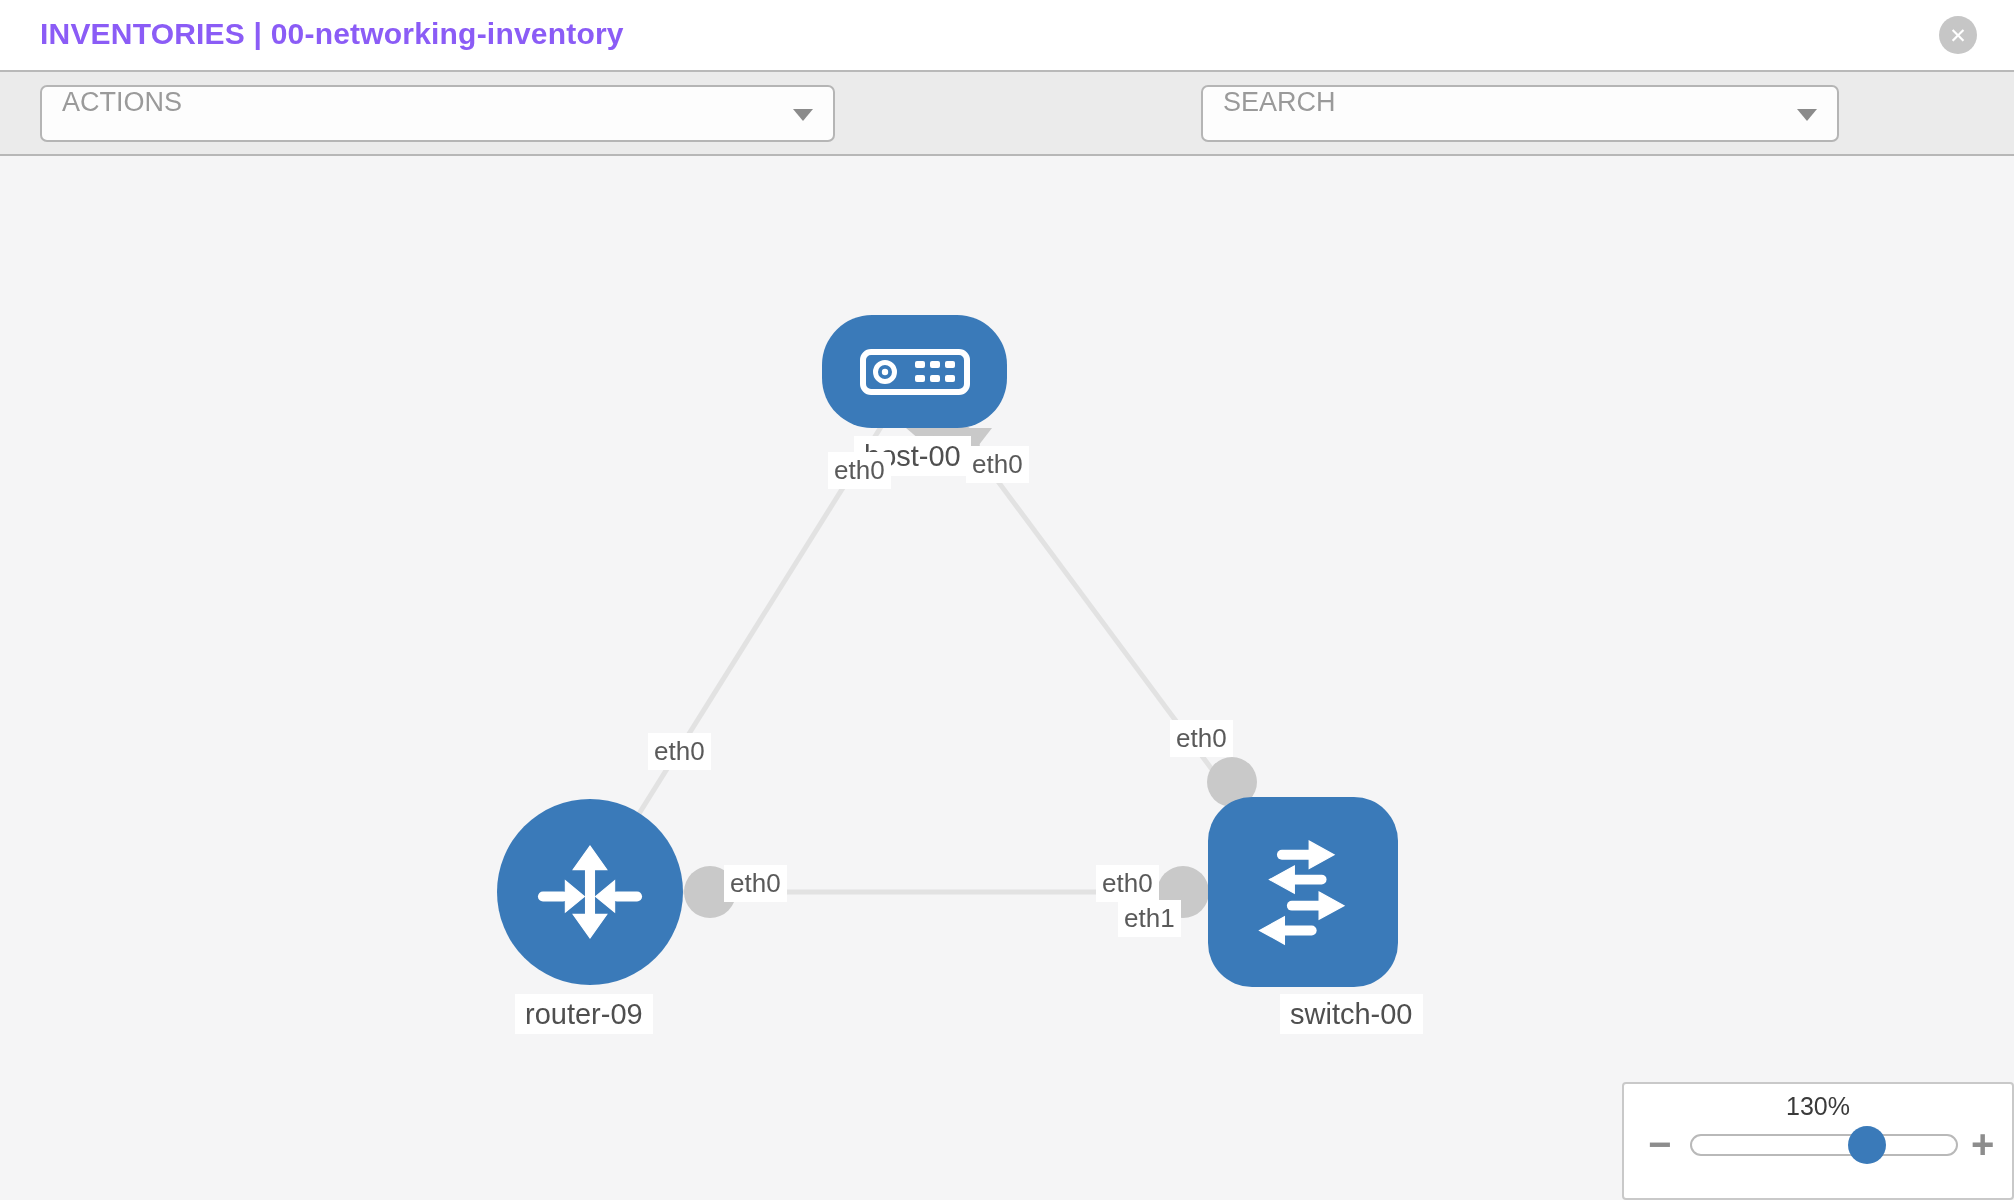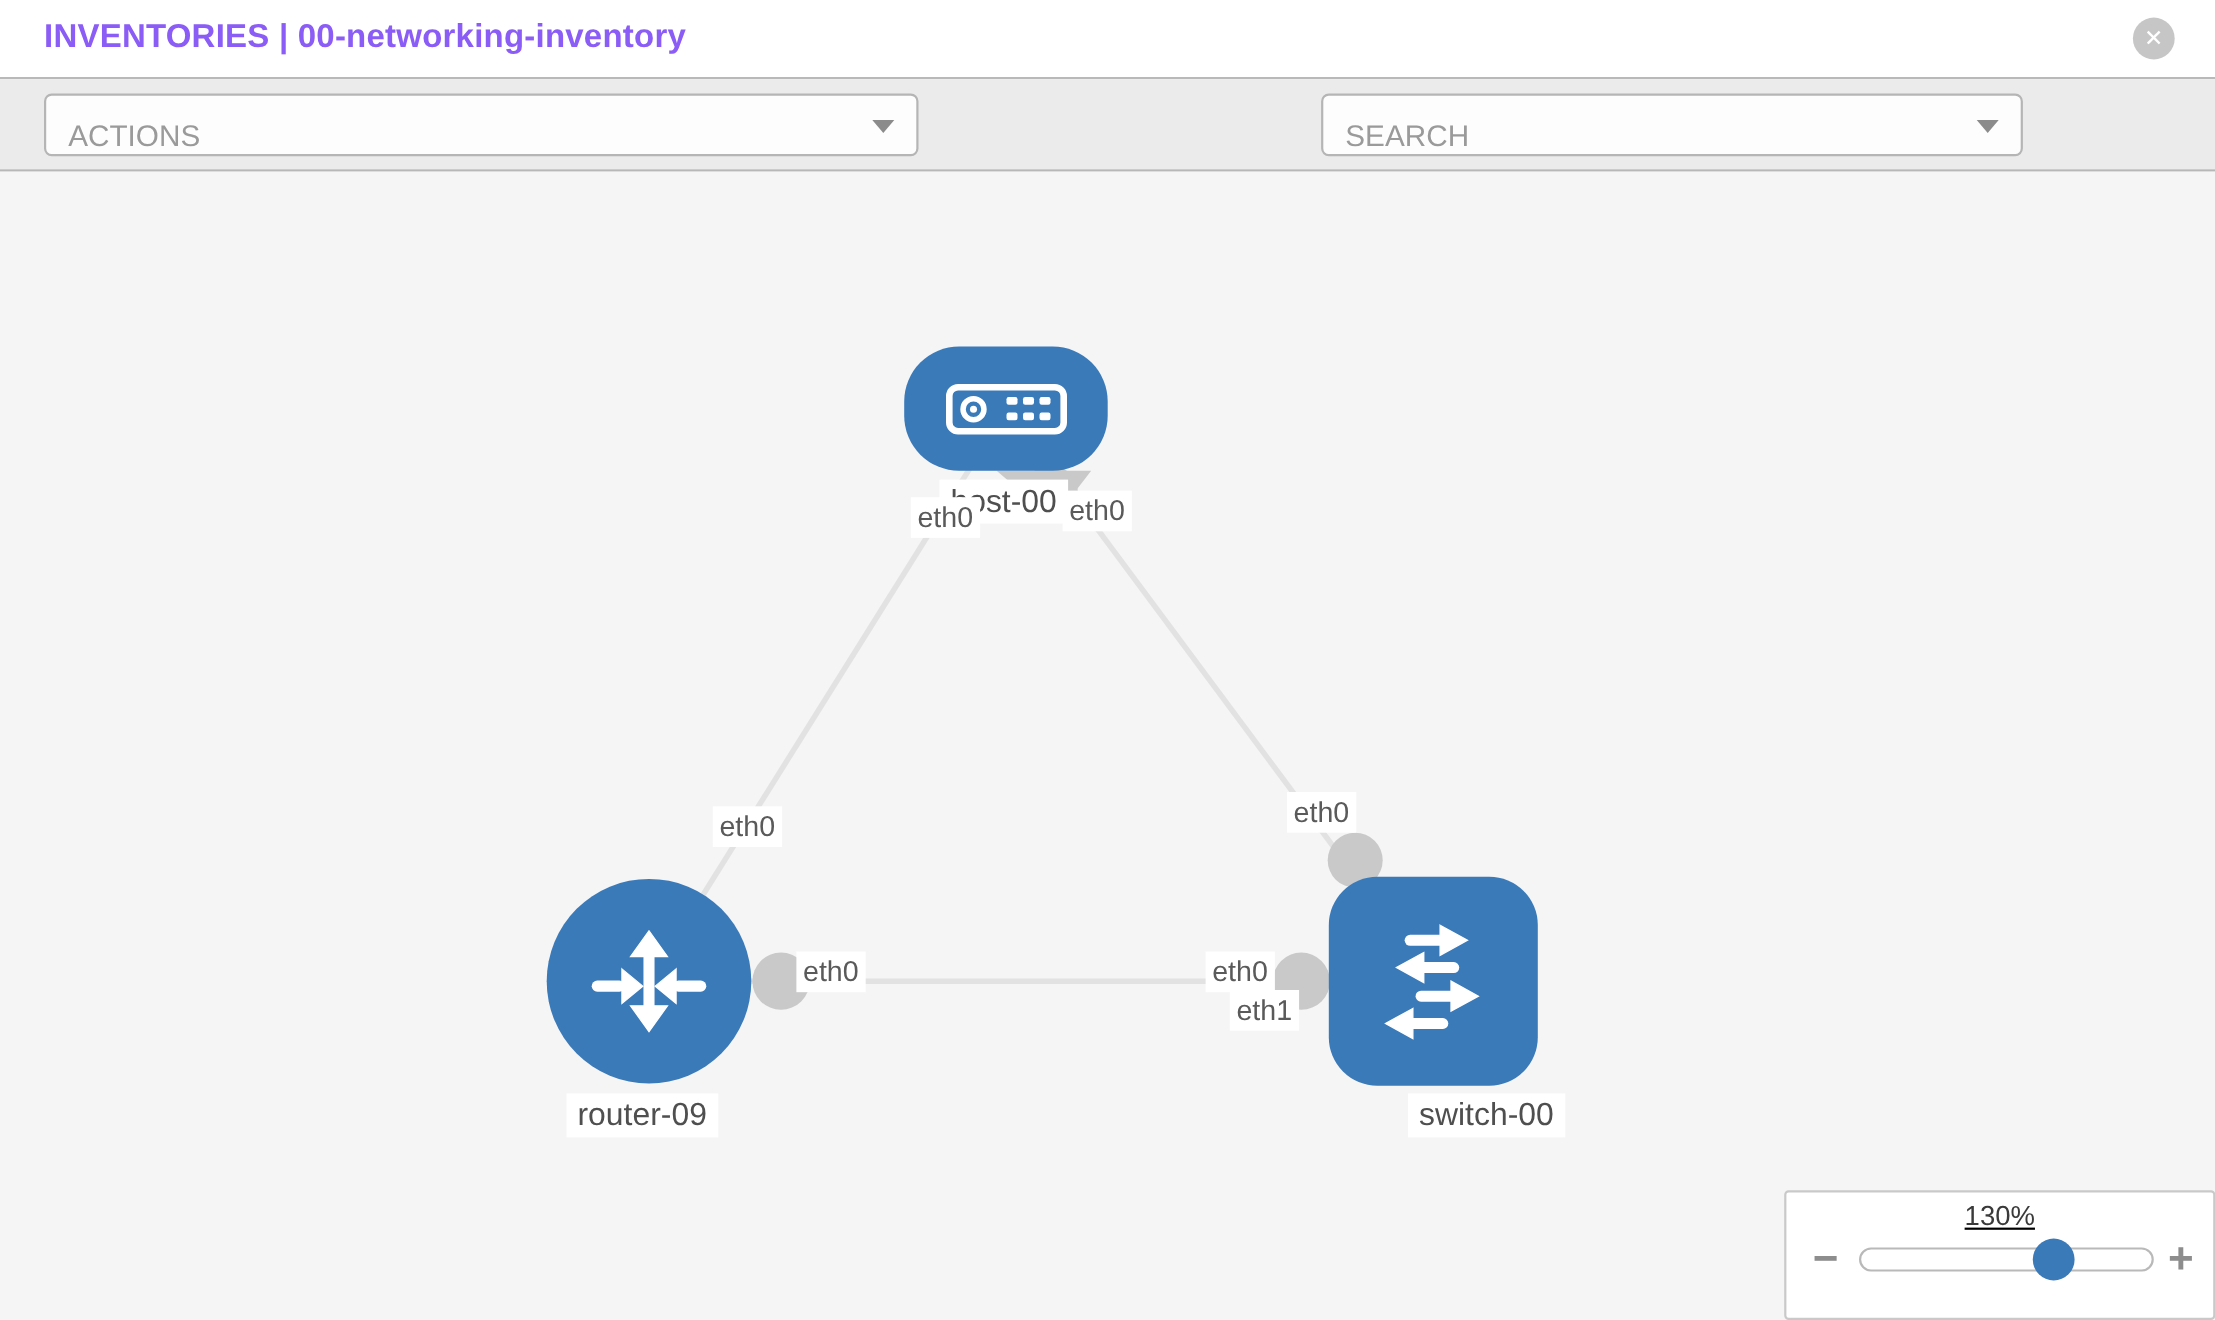--- a/index.html
+++ b/index.html
@@ -13,21 +13,21 @@
     font-size:30px; font-weight:bold; color:#8b5cf6; letter-spacing:.2px; white-space:nowrap; }
   .close-btn { position:absolute; right:37px; top:16px; width:38px; height:38px;
     border-radius:50%; background:#c6c6c6; display:flex; align-items:center;
     justify-content:center; cursor:pointer; }
   .close-btn span { color:#ffffff; font-size:21px; font-weight:bold; line-height:1; }
 
   
   .toolbar { position:absolute; left:0; top:72px; width:2014px; height:84px;
     background:#ebebeb; border-bottom:2px solid #b7b7b7; }
   .combo { position:absolute; top:13px; height:57px; background:#fdfdfd;
-    border:2px solid #b5b5b5; border-radius:7px; display:flex; align-items:flex-end;
+    border:2px solid #b5b5b5; border-radius:7px; display:flex; align-items:flex-start;
     padding:0 20px; font-size:27px; color:#9a9a9a; cursor:pointer; }
   .combo-actions { left:40px; width:795px; }
   .combo-search { left:1181px; width:638px;margin-left:20px; }
   .caret { position:absolute; right:20px; top:50%; margin-top:-5px; width:0; height:0;
     border-left:10px solid transparent; border-right:10px solid transparent;
     border-top:12px solid #8b8b8b; }
   .tool-svg { position:absolute; cursor:pointer; }
   .wrench-svg { left:1046px; top:94px; }
   .key-svg { left:1113px; top:94px; }
 
@@ -50,21 +50,21 @@
   .chip-hr-host   { left:828px;  top:296px; }
   .chip-hs-host   { left:966px;  top:290px; }
   .chip-hr-router { left:648px;  top:577px; }
   .chip-hs-switch { left:1170px; top:564px; }
   .chip-rs-router { left:724px;  top:709px; }
   .chip-rs-switch-back  { left:1096px; top:709px; z-index:3; }
   .chip-rs-switch-front { left:1118px; top:744px; z-index:4; }
 
   
   .zoom-panel { position:absolute; left:1622px; top:926px; width:392px; height:118px;
-    background:#ffffff; border:2px solid #c9c9c9; border-radius:4px; z-index:5;text-decoration:underline; }
+    background:#ffffff; border:2px solid #c9c9c9; border-radius:4px; z-index:5; }
   .zoom-level { text-align:center; font-size:25px; color:#3a3a3a; margin-top:8px; }
   .zoom-row { position:relative; height:60px; }
   .zoom-minus, .zoom-plus { position:absolute; top:0px; font-size:40px; font-weight:bold;
     color:#8d8d8d; line-height:46px; cursor:pointer; user-select:none; }
   .zoom-minus { left:24px; }
   .zoom-plus  { left:347px; }
   .zoom-track { position:absolute; left:66px; top:13px; width:268px; height:22px;
     background:#ffffff; border:2px solid #b9b9b9; border-radius:12px; cursor:pointer; }
   .zoom-knob { position:absolute; left:156px; top:-10px; width:38px; height:38px;
     border-radius:50%; background:#3a7ab9; cursor:grab; }

